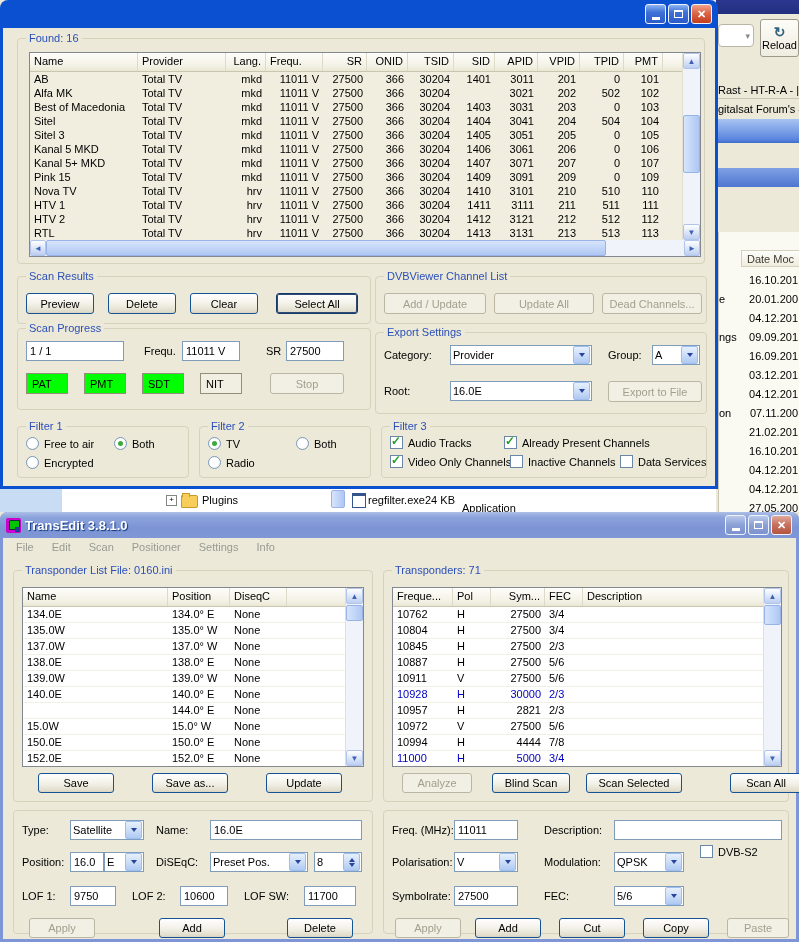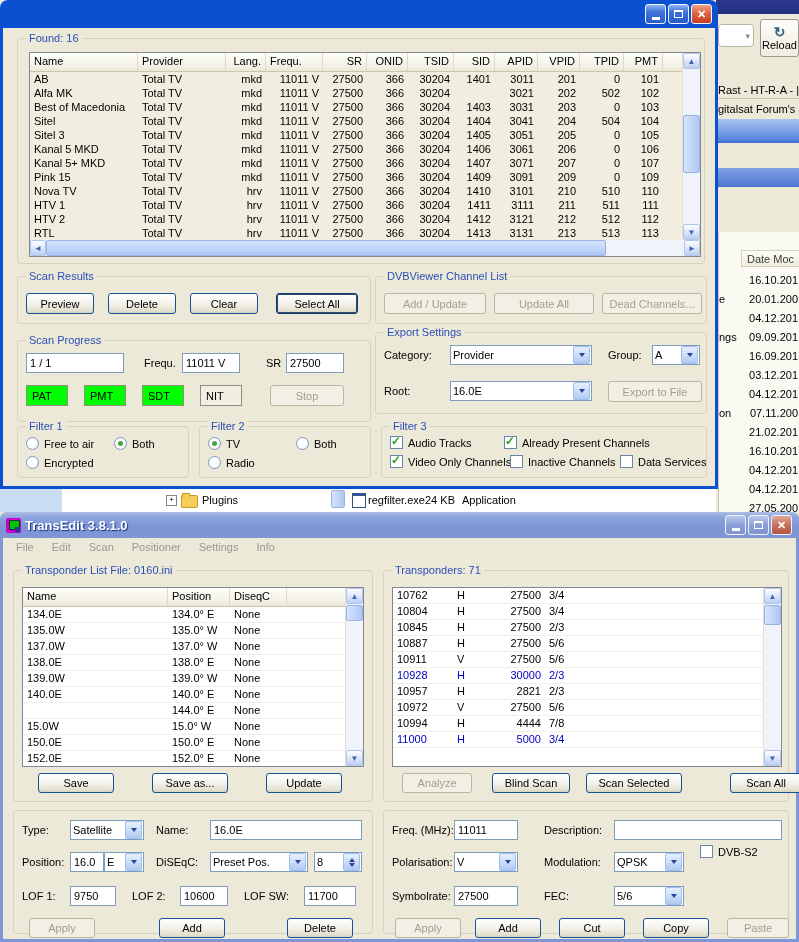--- a/index.html
+++ b/index.html
@@ -182,21 +182,21 @@
 
 <div class="abs" style="left:0;top:486px;width:716px;height:26px;background:#fff;">
   <div class="abs" style="left:0;top:0;width:62px;height:26px;background:#C8DCF4;"></div>
   <div class="abs plusbox" style="left:166px;top:9px;">+</div>
   <div class="abs folder" style="left:181px;top:9px;"></div>
   <div class="lbl" style="left:202px;top:8px;">Plugins</div>
   <div class="abs thumb" style="left:331px;top:4px;width:14px;height:18px;"></div>
   <div class="abs fileicon" style="left:352px;top:7px;"></div>
   <div class="lbl" style="left:368px;top:8px;">regfilter.exe</div>
   <div class="lbl" style="left:425px;top:8px;">24 KB</div>
-  <div class="lbl" style="left:462px;top:8px;">Application</div>
+  <div class="lbl" style="left:462px;top:16px;">Application</div>
 </div>
 
 <div class="win" style="left:0;top:0;width:718px;height:489px;background:#0A50D0;">
   <div class="tb-btns" style="right:6px;">
     <div class="tbtn">
         <div class="glyph-min"></div>
       </div>
     <div class="tbtn">
         <div class="glyph-max"></div>
       </div>
@@ -427,21 +427,21 @@
       <div class="btn default" style="left:258px;top:16px;width:82px;height:21px;">Select All</div>
     </div>
 
     <div class="grp" style="left:372px;top:248px;width:332px;height:48px;">
       <span class="grp-label">DVBViewer Channel List</span>
       <div class="btn disabled" style="left:8px;top:16px;width:102px;height:21px;">Add / Update</div>
       <div class="btn disabled" style="left:118px;top:16px;width:100px;height:21px;">Update All</div>
       <div class="btn disabled" style="left:226px;top:16px;width:100px;height:21px;">Dead Channels...</div>
     </div>
 
-    <div class="grp" style="left:14px;top:312px;width:354px;height:82px;">
+    <div class="grp" style="left:14px;top:300px;width:354px;height:82px;">
       <span class="grp-label">Scan Progress</span>
       <div class="tbox" style="left:8px;top:12px;width:98px;height:20px;">1 / 1</div>
       <div class="lbl" style="left:126px;top:16px;">Frequ.</div>
       <div class="tbox" style="left:164px;top:12px;width:58px;height:20px;">11011 V</div>
       <div class="lbl" style="left:248px;top:16px;">SR</div>
       <div class="tbox" style="left:268px;top:12px;width:58px;height:20px;">27500</div>
       <div class="led" style="left:8px;top:44px;width:42px;height:21px;">PAT</div>
       <div class="led" style="left:66px;top:44px;width:42px;height:21px;">PMT</div>
       <div class="led" style="left:124px;top:44px;width:42px;height:21px;">SDT</div>
       <div class="led off" style="left:182px;top:44px;width:42px;height:21px;">NIT</div>
@@ -683,20 +683,27 @@
       <div class="lbl" style="left:230px;top:79px;">LOF SW:</div>
       <div class="tbox" style="left:290px;top:75px;width:52px;height:20px;">11700</div>
     </div>
     <div class="btn disabled" style="left:26px;top:380px;width:66px;height:20px;">Apply</div>
     <div class="btn" style="left:156px;top:380px;width:66px;height:20px;">Add</div>
     <div class="btn" style="left:284px;top:380px;width:66px;height:20px;">Delete</div>
 
     <div class="grp" style="left:380px;top:32px;width:406px;height:232px;">
       <span class="grp-label">Transponders: 71</span>
       <div class="lv white lv2" style="left:8px;top:16px;width:390px;height:180px;">
+        <div class="lv-head">
+          <div class="hc" style="width:60px;">Freque...</div>
+          <div class="hc" style="width:38px;">Pol</div>
+          <div class="hc r" style="width:54px;">Sym...</div>
+          <div class="hc" style="width:38px;">FEC</div>
+          <div class="hc" style="flex:1;border-right:0;">Description</div>
+        </div>
         <div class="lv-rows" style="height:161px;">
 
             <div class="lv-row">
               <span class="c" style="width:60px;">10762</span>
               <span class="c" style="width:38px;">H</span>
               <span class="c r" style="width:54px;">27500</span>
               <span class="c" style="width:38px;">3/4</span>
               <span class="c" style="flex:1;"></span>
             </div>
 

